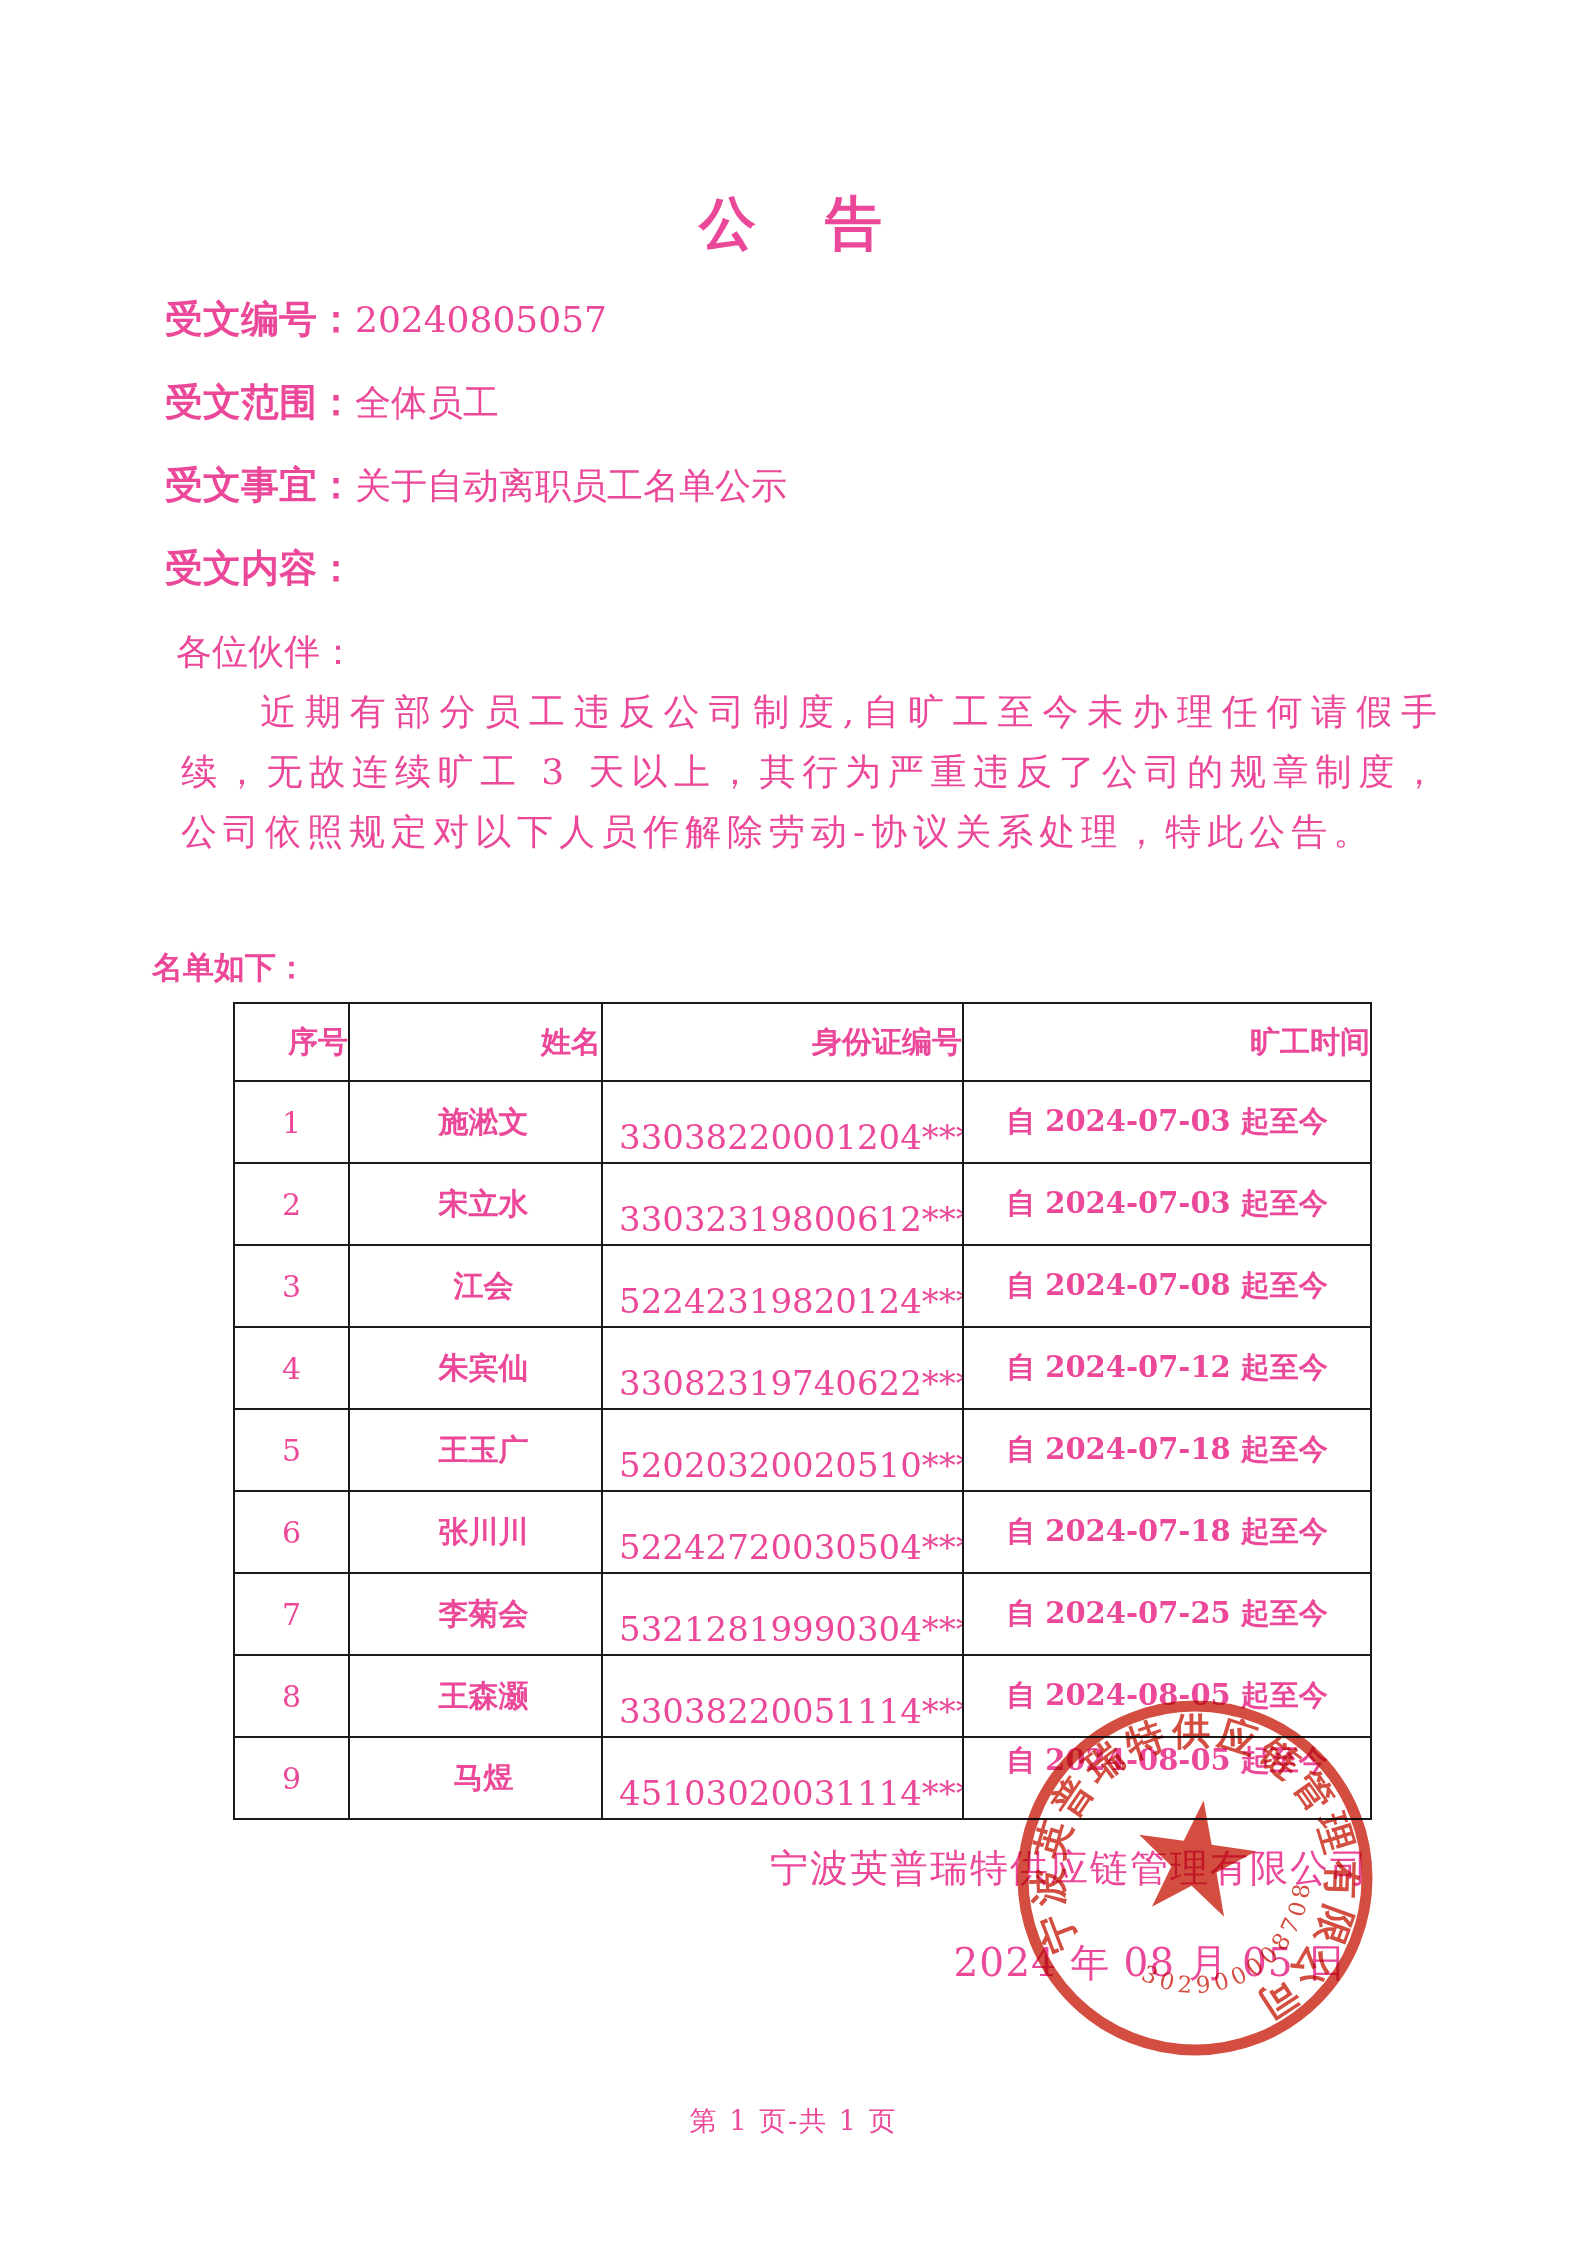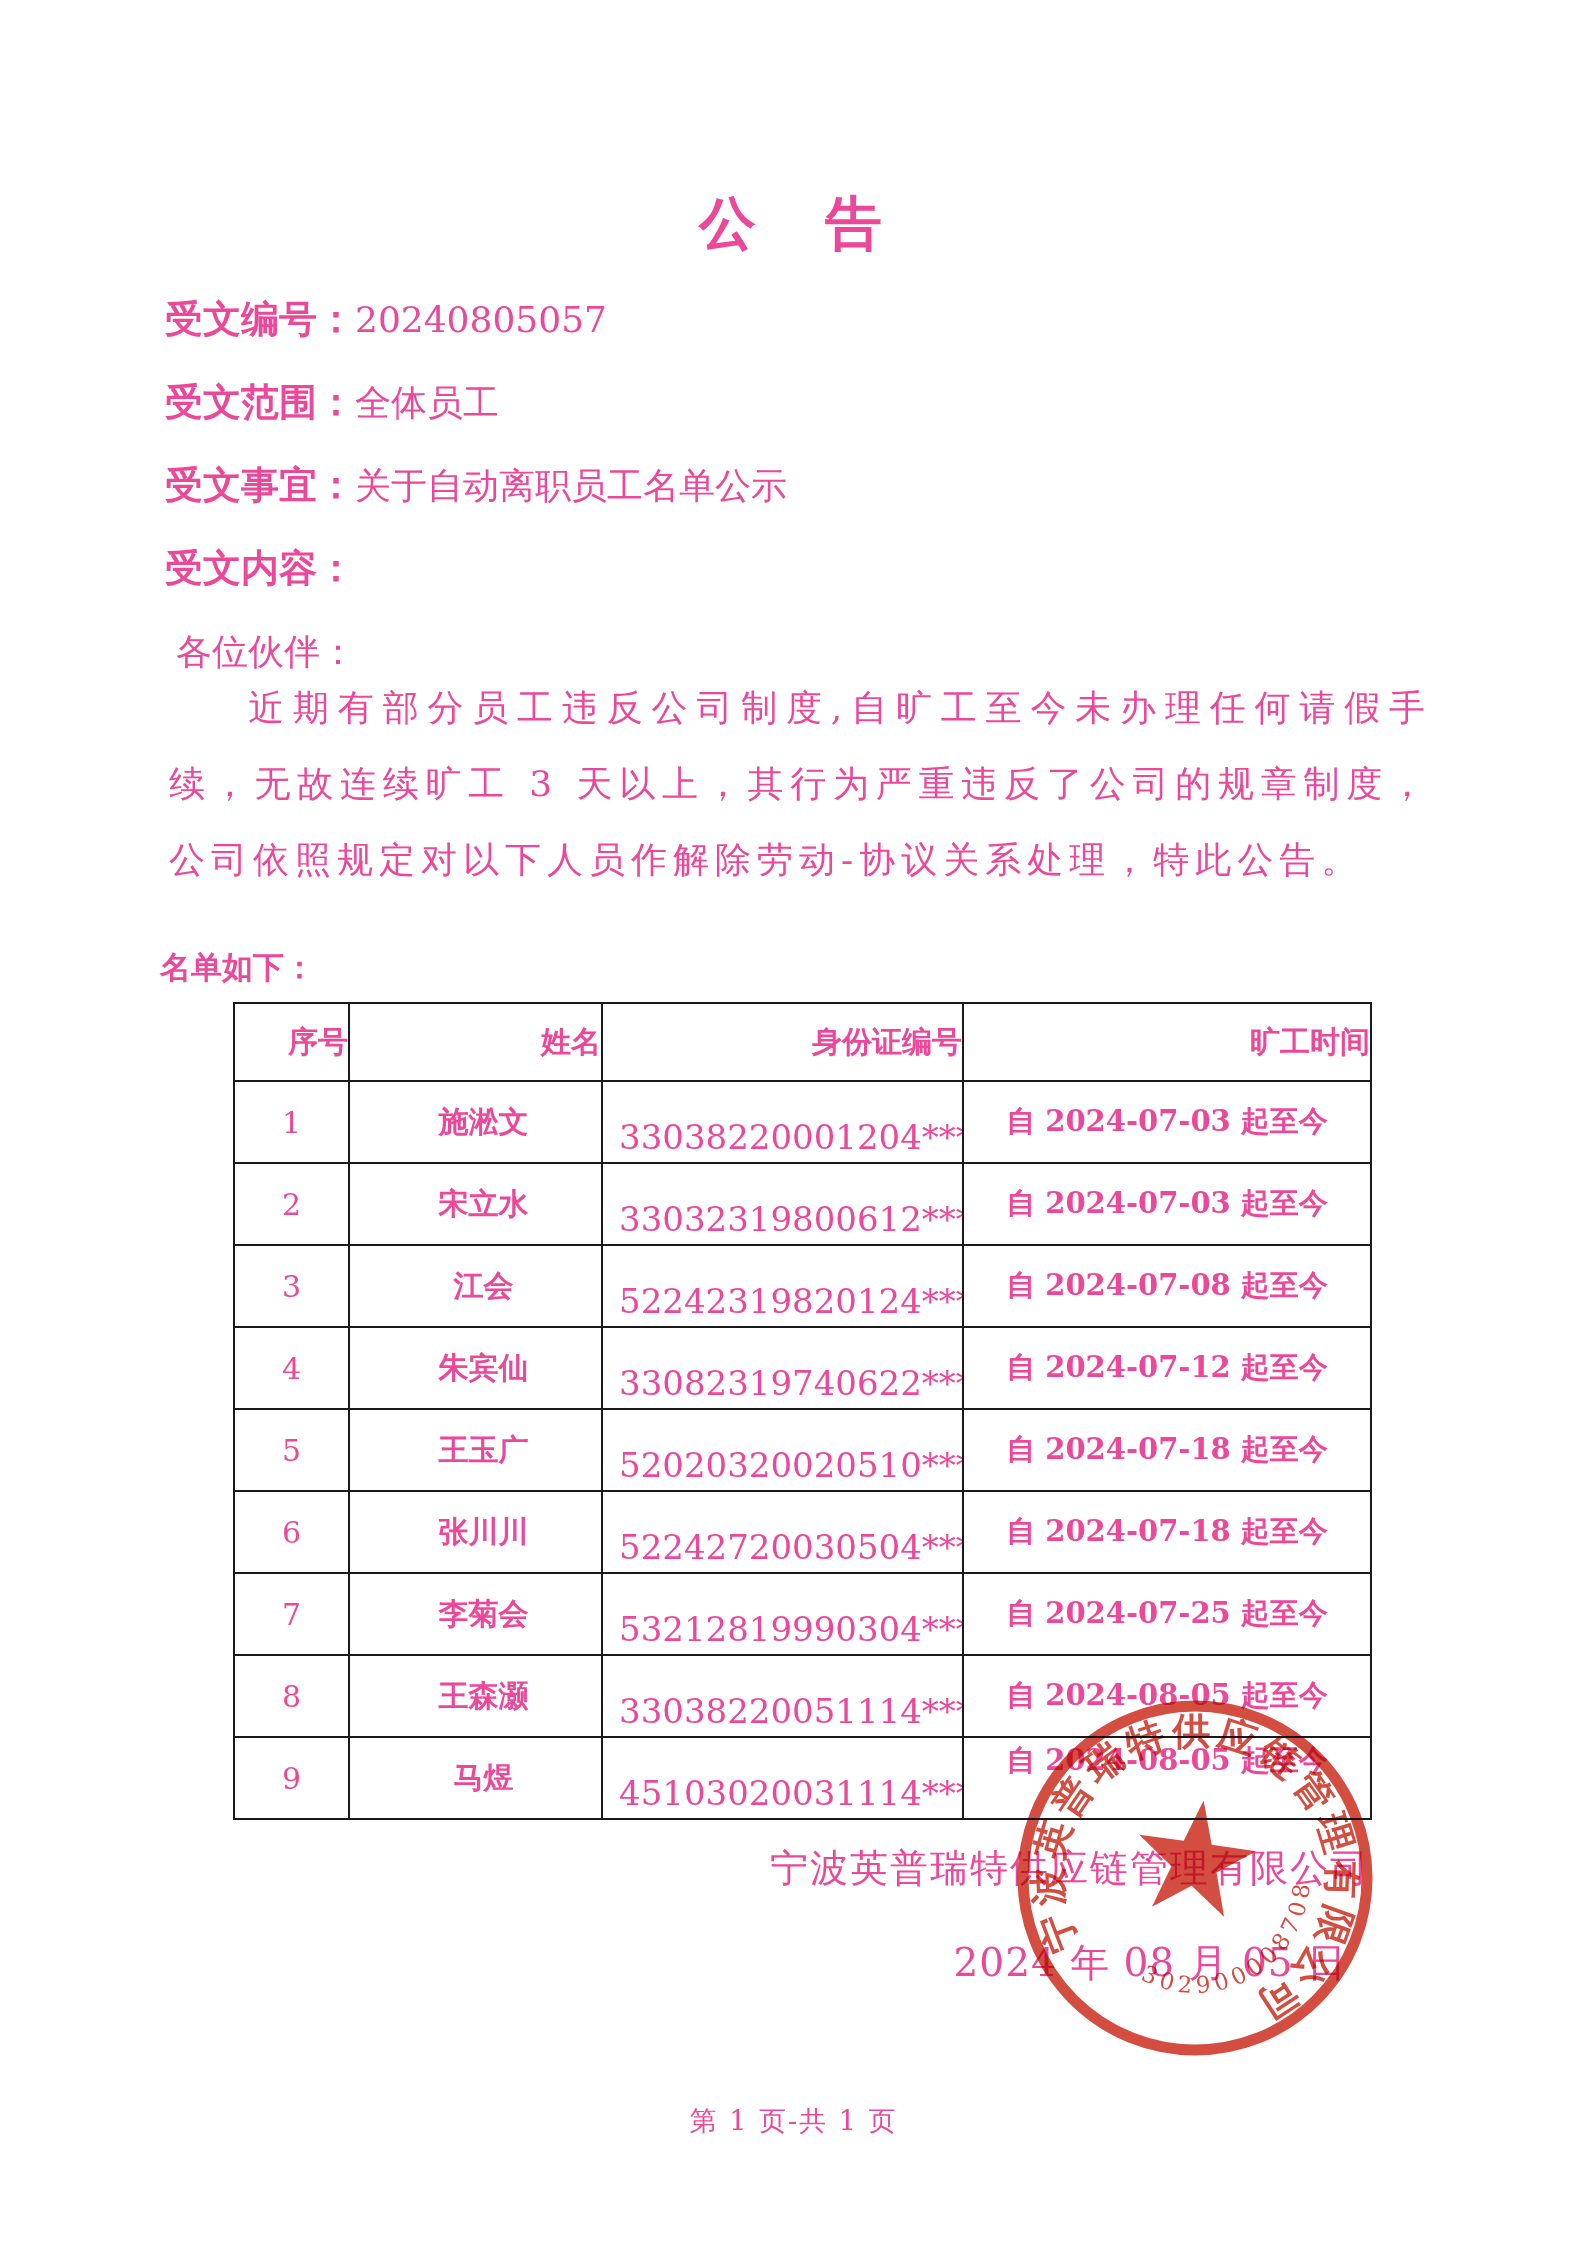--- a/index.html
+++ b/index.html
@@ -44,29 +44,29 @@
     top: 628px;
     font-size: 36px;
     margin-left: 11px;
   }
   .body-par {
     position: absolute;
     left: 165px;
     top: 666px;
     width: 1262px;
     font-size: 36px;
-    line-height: 76px;
+    line-height: 60px;
     letter-spacing: 6px;
     text-align: justify;
     text-indent: 2.2em;
-    margin: 4px;
+    margin: 16px;
   }
   .list-intro {
     position: absolute;
-    left: 160px;
+    left: 152px;
     top: 947px;
     font-size: 31px;
     font-weight: bold;
   }
   .roster {
     position: absolute;
     left: 233px;
     top: 1002px;
     width: 1137px;
     border-collapse: collapse;

